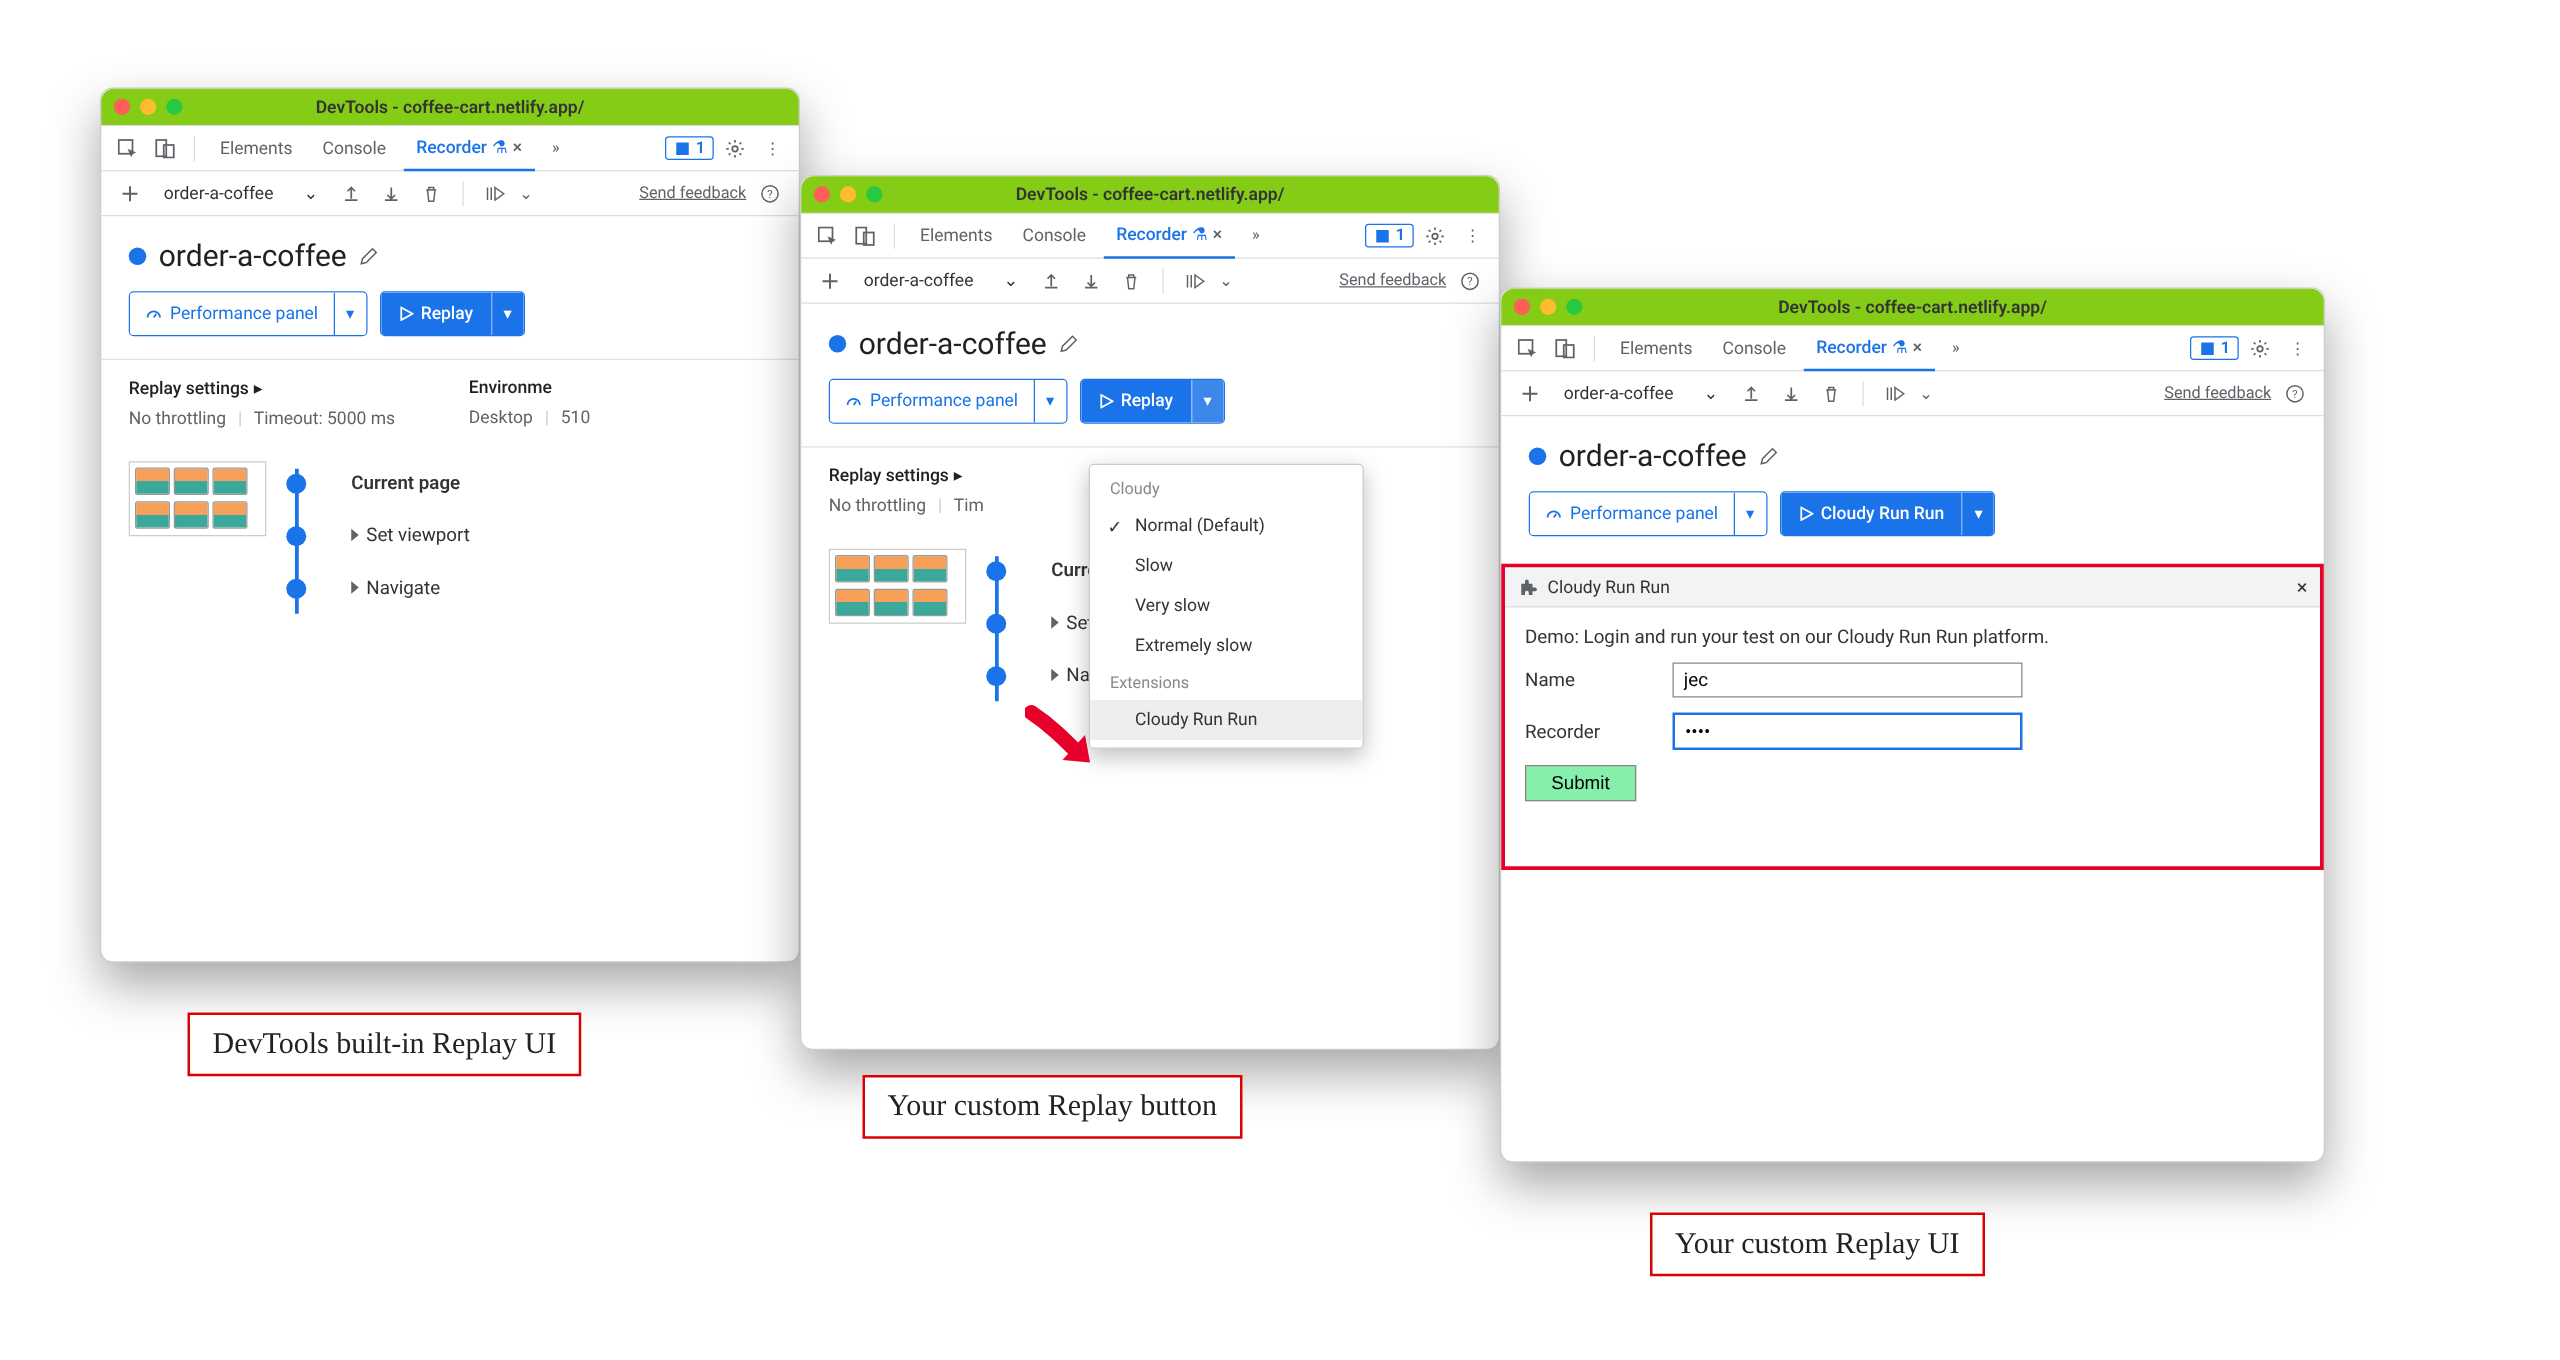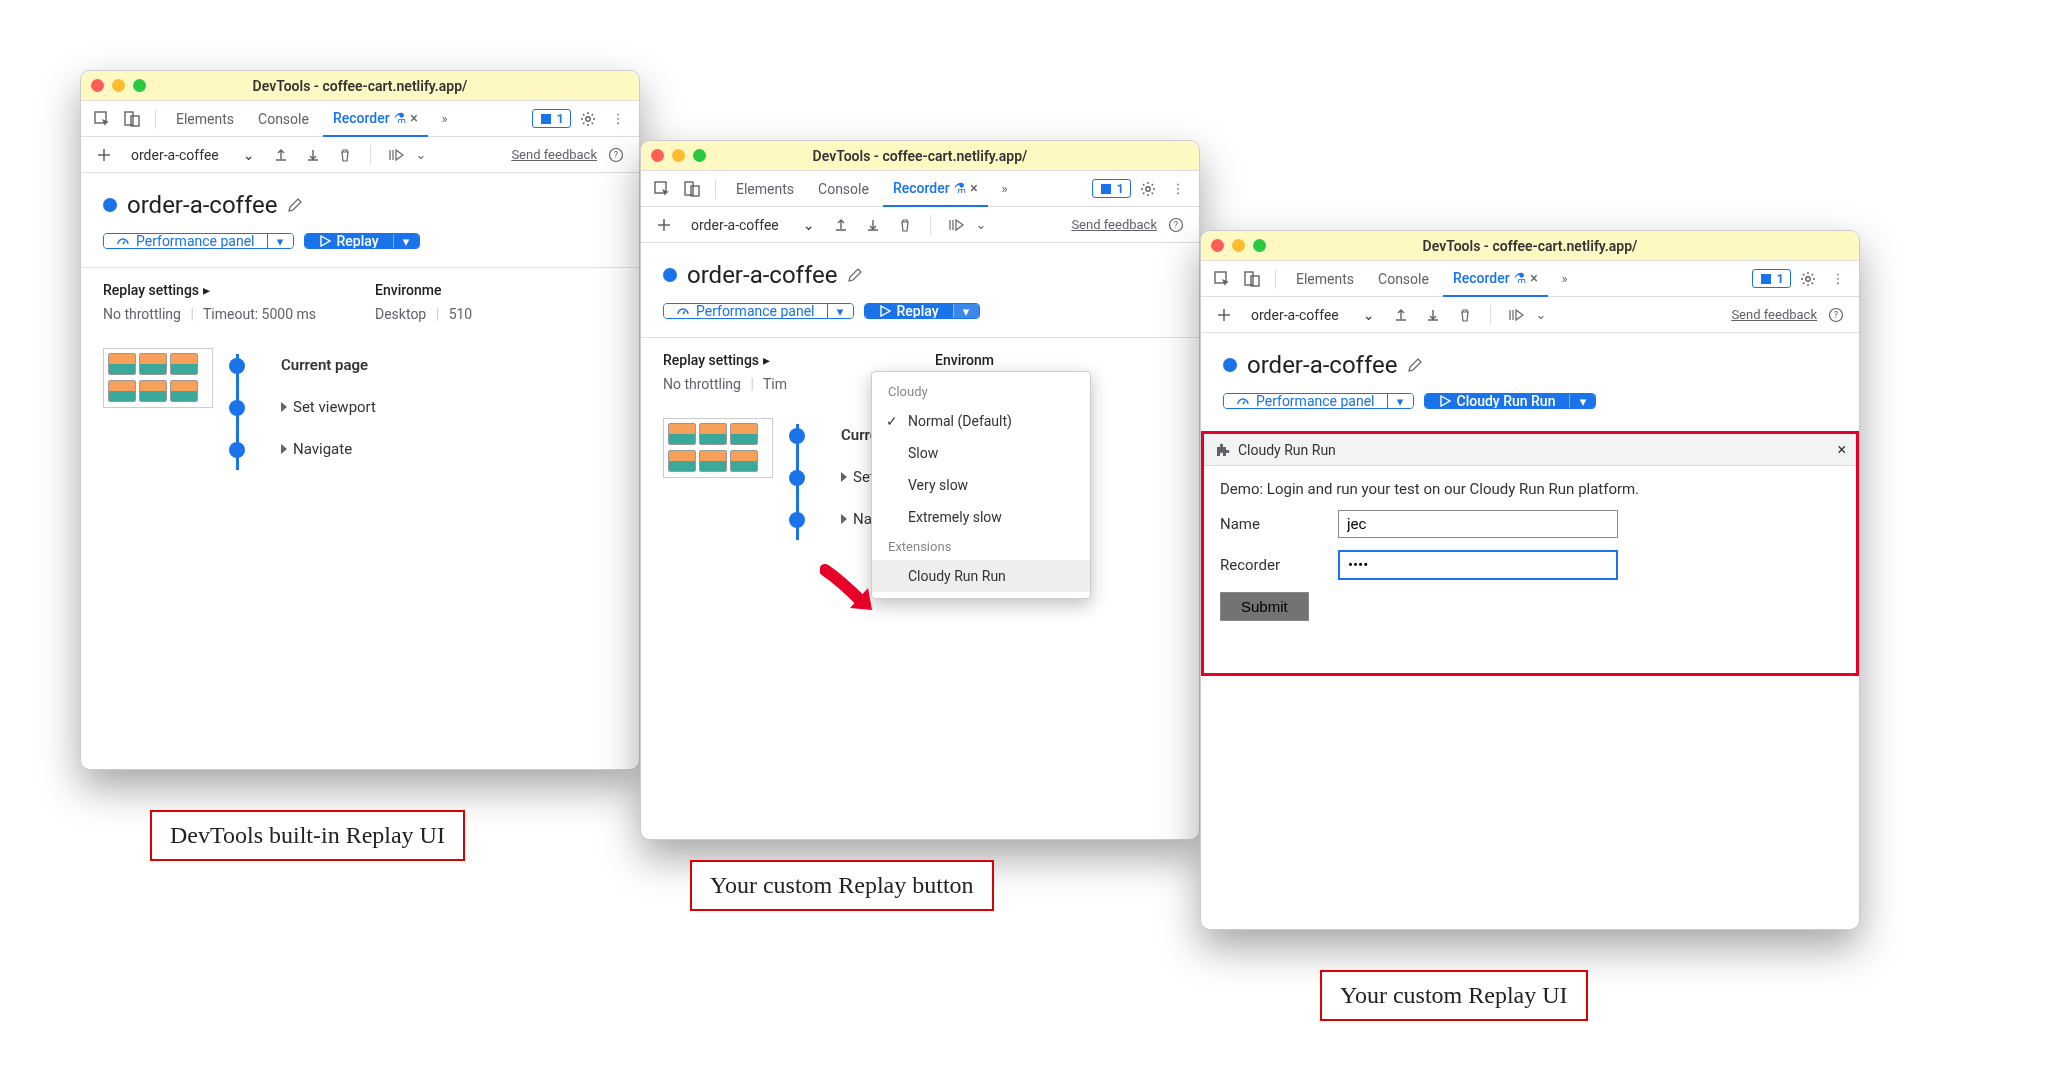--- a/index.html
+++ b/index.html
@@ -23,21 +23,21 @@
   .win {
     position: absolute;
     background: #fff;
     border: 1px solid #ccc;
     border-radius: 10px;
     box-shadow: 0 18px 40px rgba(0,0,0,0.35);
     overflow: visible;
   }
   .titlebar {
     height: 30px;
-    background: #fef9c3;
+    background: #84cc16;
     border-bottom: 1px solid #ddd;
     border-radius: 10px 10px 0 0;
     display: flex;
     align-items: center;
     padding: 0 10px;
     position: relative;
   }
   .traffic { display: flex; gap: 8px; }
   .dot { width: 13px; height: 13px; border-radius: 50%; }
   .dot.red { background: #ff5f57; }
@@ -133,21 +133,21 @@
     background: #1a73e8;
   }
   .rec-name { font-size: 24px; font-weight: 400; color: #202124; }
   .pencil { color: #5f6368; }
   .btn-row { display: flex; gap: 10px; align-items: stretch; margin-bottom: 18px; }
   .btn-split {
     display: flex;
     border: 1px solid #1a73e8;
     border-radius: 4px;
     overflow: hidden;
-    height: 16px;
+    height: 36px;
   }
   .btn-split.outline .btn-main {
     background: #fff; color: #1a73e8;
     display: flex; align-items: center; gap: 6px;
     padding: 0 12px; font-size: 14px; cursor: pointer;
   }
   .btn-split.outline .btn-caret {
     background: #fff; color: #1a73e8;
     width: 26px; display: flex; align-items: center; justify-content: center;
     border-left: 1px solid #1a73e8; cursor: pointer;
@@ -299,21 +299,21 @@
   .ext-row input {
     flex: 0 0 280px;
     border: 1px solid #888;
     padding: 4px 8px;
     font-size: 15px;
     font-family: inherit;
   }
   .ext-row input.focus { border: 2px solid #1a73e8; outline: none; }
   .ext-submit {
     border: 1px solid #888;
-    background: #737373;
+    background: #86efac;
     padding: 5px 20px;
     font-size: 15px;
     cursor: pointer;
   }
 
   svg { display: block; }
   .push-right { margin-left: auto; }
 </style>
 </head>
 <body>

